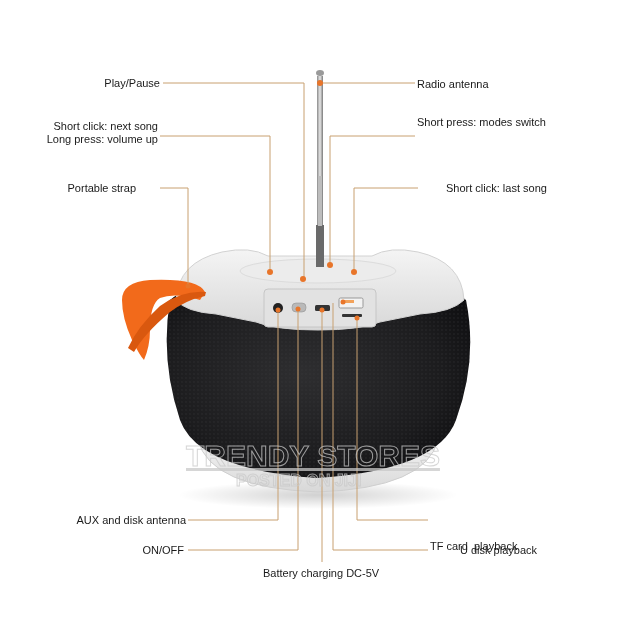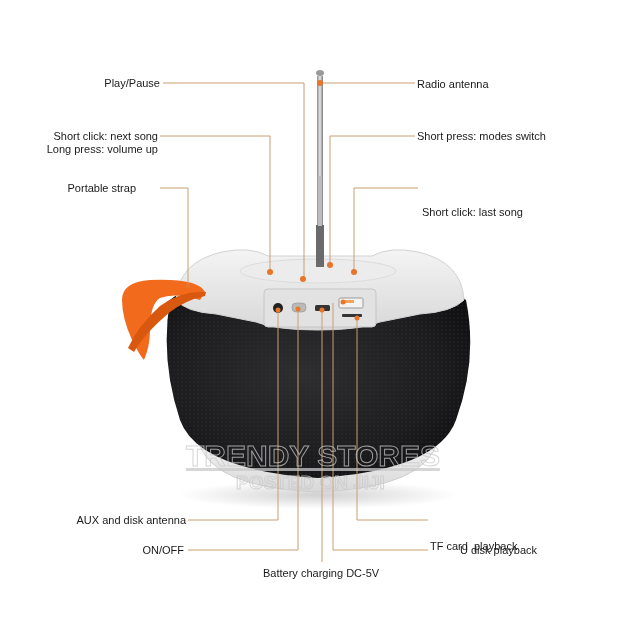--- a/index.html
+++ b/index.html
@@ -108,46 +108,46 @@
     <circle cx="188" cy="286" r="2.5"></circle>
     <circle cx="278" cy="310" r="2.5"></circle>
     <circle cx="298" cy="309" r="2.5"></circle>
     <circle cx="322" cy="310" r="2.5"></circle>
     <circle cx="343" cy="302" r="2.5"></circle>
     <circle cx="357" cy="318" r="2.5"></circle>
   </g>
 </svg>
 
 <div class="watermark" style="left:186px; top:439px; font-size:30px;text-decoration:underline;">TRENDY STORES</div>
-<div class="watermark" style="left:236px; top:472px; font-size:19px;">POSTED ON JIJI</div>
+<div class="watermark" style="left:236px; top:472px; font-size:16px;">POSTED ON JIJI</div>
 
 <div class="label right" style="right:460px; top:77px;">
   <span class="ln">Play/Pause</span>
 </div>
-<div class="label right" style="right:462px; top:130px;">
+<div class="label right" style="right:462px; top:120px;">
   <span class="ln">Short click: next song</span>
   <span class="ln">Long press: volume up</span>
 </div>
 <div class="label right" style="right:484px; top:182px;">
   <span class="ln">Portable strap</span>
 </div>
 <div class="label right" style="right:434px; top:514px;">
   <span class="ln">AUX and disk antenna</span>
 </div>
 <div class="label right" style="right:436px; top:544px;">
   <span class="ln">ON/OFF</span>
 </div>
 
 <div class="label" style="left:417px; top:78px;text-align:right;">
   <span class="ln">Radio antenna</span>
 </div>
-<div class="label" style="left:417px; top:130px;text-align:center;">
+<div class="label" style="left:417px; top:116px;text-align:center;">
   <span class="ln">Short press: modes switch</span>
 </div>
-<div class="label" style="left:422px; top:182px;margin-top:24px;">
+<div class="label" style="left:446px; top:182px;">
   <span class="ln">Short click: last song</span>
 </div>
 <div class="label" style="left:430px; top:514px; white-space:pre;">
   <span class="ln" style="white-space:pre;">TF card  playback</span>
 </div>
 <div class="label" style="left:430px; top:544px;margin-left:30px;">
   <span class="ln">U disk playback</span>
 </div>
 
 <div class="label" style="left:263px; top:567px;">

